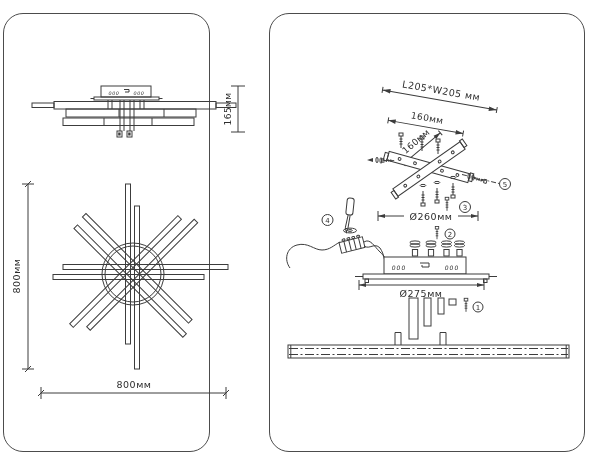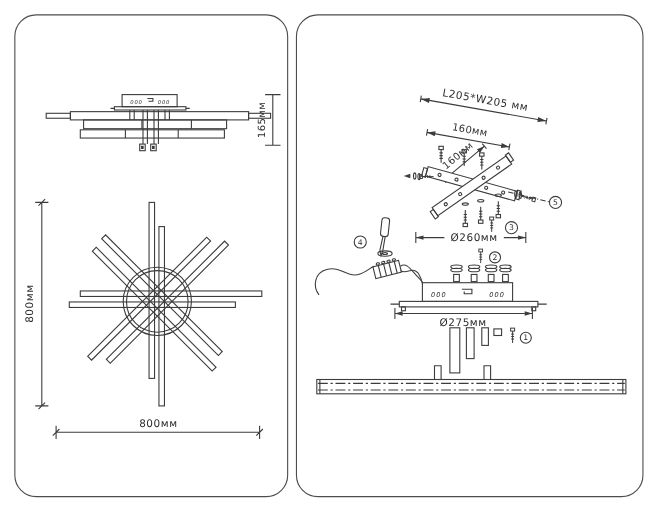--- a/index.html
+++ b/index.html
@@ -1,20 +1,20 @@
 <!DOCTYPE html>
 <html><head>
 <meta charset="utf-8">
 <style>
   html,body{margin:0;padding:0;background:#ffffff;}
   .stage{position:relative;width:600px;height:466px;background:#ffffff;overflow:hidden;
          font-family:"DejaVu Sans", sans-serif;}
   .panel{position:absolute;top:13px;height:439px;border:1.4px solid #4c4c4c;border-radius:20px;
          background:#ffffff;box-sizing:border-box;}
-  .panel-left{left:13px;width:249px;}
+  .panel-left{left:3px;width:207px;}
   .panel-right{left:269px;width:316px;}
   .panel svg{position:absolute;left:0;top:0;}
   .ln{stroke:#3c3c3c;fill:none;stroke-width:1;}
   .ln2{stroke:#3c3c3c;fill:#ffffff;stroke-width:1;}
   .fd{fill:#3c3c3c;stroke:none;}
   text{font-family:"DejaVu Sans", sans-serif;fill:#2d2d2d;stroke:none;}
   .dimtx{font-size:9.5px;letter-spacing:0.5px;}
   .dimsm{font-size:9px;letter-spacing:0.4px;}
   .termtx{font-size:6px;font-style:italic;letter-spacing:1px;}
   .termsm{font-size:4.8px;font-style:italic;letter-spacing:0.6px;}

